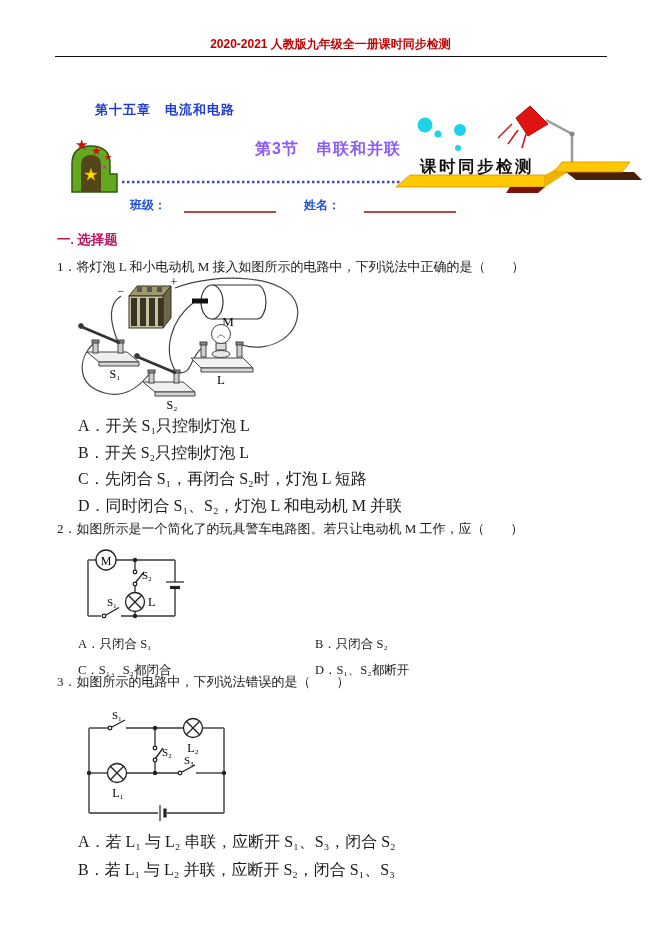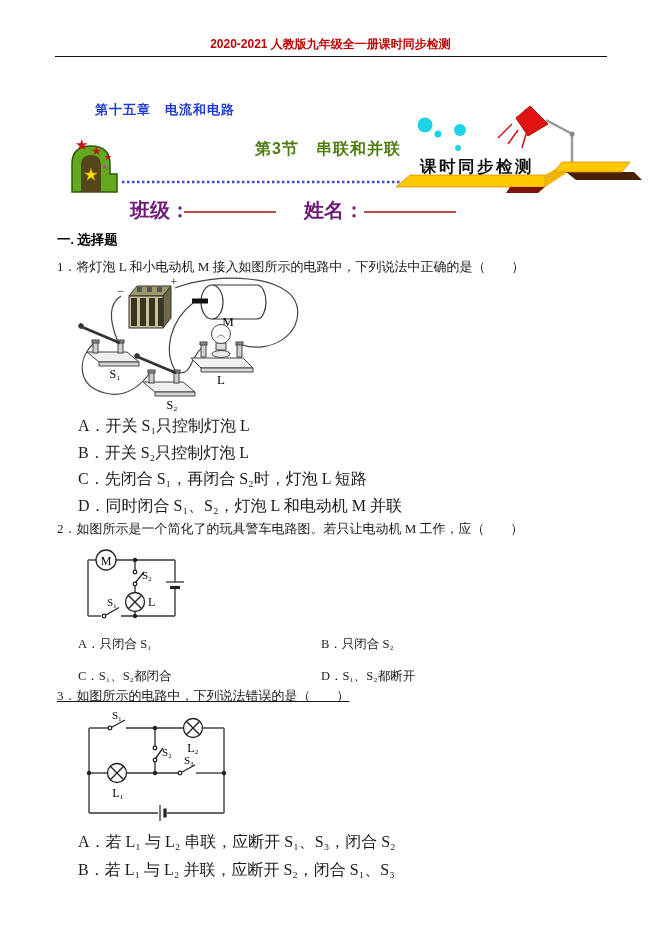--- a/index.html
+++ b/index.html
@@ -4,29 +4,29 @@
 <style>
   html,body{margin:0;padding:0;background:#fff;}
   .page{position:relative;width:661px;height:936px;background:#ffffff;overflow:hidden;
         font-family:"Liberation Serif","DejaVu Serif",serif;color:#1a1a1a;}
   .abs{position:absolute;}
   .header-line{top:36px;left:0;width:661px;text-align:center;font-size:12px;font-weight:bold;color:#c00000;
                font-family:"Liberation Sans","DejaVu Sans",sans-serif;}
   .rule{top:56px;left:55px;width:552px;height:0;border-top:1.6px solid #111;}
   .chapter{top:101px;left:95px;font-size:13px;font-weight:bold;color:#1f3bd3;
            font-family:"Liberation Sans","DejaVu Sans",sans-serif;letter-spacing:1px;}
-  .section-title{top:139px;left:255px;font-size:16px;font-weight:bold;color:#4d7c0f;
+  .section-title{top:139px;left:255px;font-size:16px;font-weight:bold;color:#8b5cf6;
            font-family:"Liberation Sans","DejaVu Sans",sans-serif;letter-spacing:1px;}
-  .stu-label{top:197px;font-size:20px;font-weight:bold;color:#701a75;}
+  .stu-label{top:197px;font-size:12px;font-weight:bold;color:#1d4ed8;}
   .blank{top:211px;height:0;border-top:2px solid #b94a48;}
-  .sec-head{top:231px;left:57px;font-size:13.5px;font-weight:bold;color:#000000;}
+  .sec-head{top:231px;left:57px;font-size:13.5px;font-weight:bold;color:#be185d;}
   .stem{left:57px;width:580px;font-size:13px;color:#1a1a1a;}
   .opts{font-size:16px;color:#1a1a1a;}
   .opts .opt{line-height:26.5px;white-space:nowrap;}
-  .optgrid{display:grid;grid-template-columns:237px 223px;grid-auto-rows:26px;font-size:12.5px;gap:6px;}
+  .optgrid{display:grid;grid-template-columns:237px 223px;grid-auto-rows:26px;font-size:12.5px;}
   svg text{font-family:"Liberation Serif","DejaVu Serif",serif;}
   .figwire{stroke:#444;stroke-width:1.2;fill:none;}
 </style>
 </head>
 <body>
 
 <div class="page">
 
   <div class="abs header-line">2020-2021 人教版九年级全一册课时同步检测</div>
   <div class="abs rule"></div>
@@ -220,21 +220,21 @@
     </g>
   </svg>
 
   <div class="abs optgrid" style="top:636px;left:78px;">
     <div>A．只闭合 S₁</div>
     <div>B．只闭合 S₂</div>
     <div>C．S₁、S₂都闭合</div>
     <div>D．S₁、S₂都断开</div>
   </div>
 
-  <div class="abs stem" style="top:687px;text-decoration:underline;">3．如图所示的电路中，下列说法错误的是（　　）</div>
+  <div class="abs stem" style="top:673px;">3．如图所示的电路中，下列说法错误的是（　　）</div>
 
   <svg class="abs" style="top:710px;left:72px;" width="185" height="118" viewBox="0 0 185 118">
     <g stroke="#666" stroke-width="1.8" fill="none">
       <path d="M17,18 V103"></path>
         <path d="M152,18 V103"></path>
       <path d="M17,18 H36"></path>
         <path d="M54,18 H111"></path>
         <path d="M131,18 H152"></path>
       <path d="M17,63 H35"></path>
         <path d="M55,63 H106"></path>

